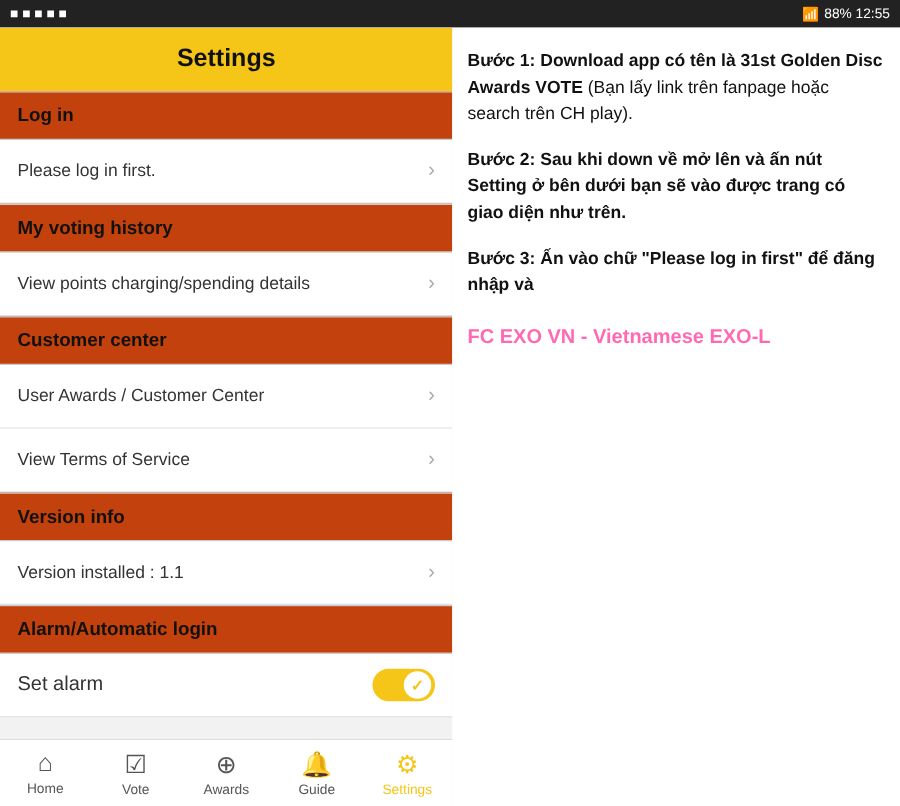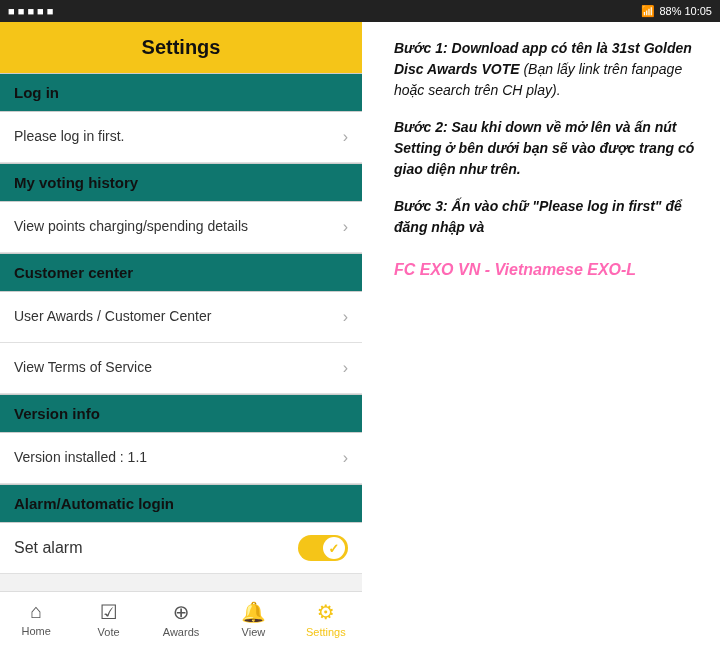--- a/index.html
+++ b/index.html
@@ -17,21 +17,20 @@
       height: 22px;
     }
     .status-left { display: flex; gap: 4px; align-items: center; }
     .status-right { display: flex; gap: 4px; align-items: center; font-size: 11px; }
 
     
     .main-layout {
       display: flex;
       flex: 1;
       overflow: hidden;
-      gap: 20px;
     }
 
     
     .settings-panel {
       width: 362px;
       display: flex;
       flex-direction: column;
       background: #f2f2f2;
       overflow: hidden;
     }
@@ -44,21 +43,21 @@
       font-weight: bold;
       color: #111;
     }
 
     .settings-content {
       flex: 1;
       overflow-y: auto;
     }
 
     .section-header {
-      background: #0f766e;
+      background: #c2410c;
       padding: 10px 14px;
       font-size: 15px;
       font-weight: bold;
       color: #111;
       border-top: 1px solid #ccc;
       border-bottom: 1px solid #ccc;
     }
 
     .menu-item {
       background: #fff;
@@ -144,33 +143,32 @@
     .right-panel p {
       margin-bottom: 16px;
     }
 
     .right-panel strong {
       font-weight: bold;
     }
 
     .right-panel-inner {
       position: relative;
-      font-style: italic;
     }
   </style>
 </head>
 <body>
 
 <div class="status-bar">
   <div class="status-left">
     <span>■ ■ ■ ■ ■</span>
   </div>
   <div class="status-right">
     <span>📶</span>
-    <span>88% 10:05</span>
+    <span>88% 12:55</span>
   </div>
 </div>
 
 <div class="main-layout">
 
   <div class="settings-panel">
     <div class="settings-header">
       <span>Settings</span>
     </div>
 
@@ -234,21 +232,21 @@
       <div class="nav-item">
         <span class="nav-icon">☑</span>
         <span>Vote</span>
       </div>
       <div class="nav-item">
         <span class="nav-icon">⊕</span>
         <span>Awards</span>
       </div>
       <div class="nav-item">
         <span class="nav-icon">🔔</span>
-        <span>View</span>
+        <span>Guide</span>
       </div>
       <div class="nav-item active">
         <span class="nav-icon">⚙</span>
         <span>Settings</span>
       </div>
     </div>
   </div>
 
   <div class="right-panel">
     <div class="right-panel-inner">

